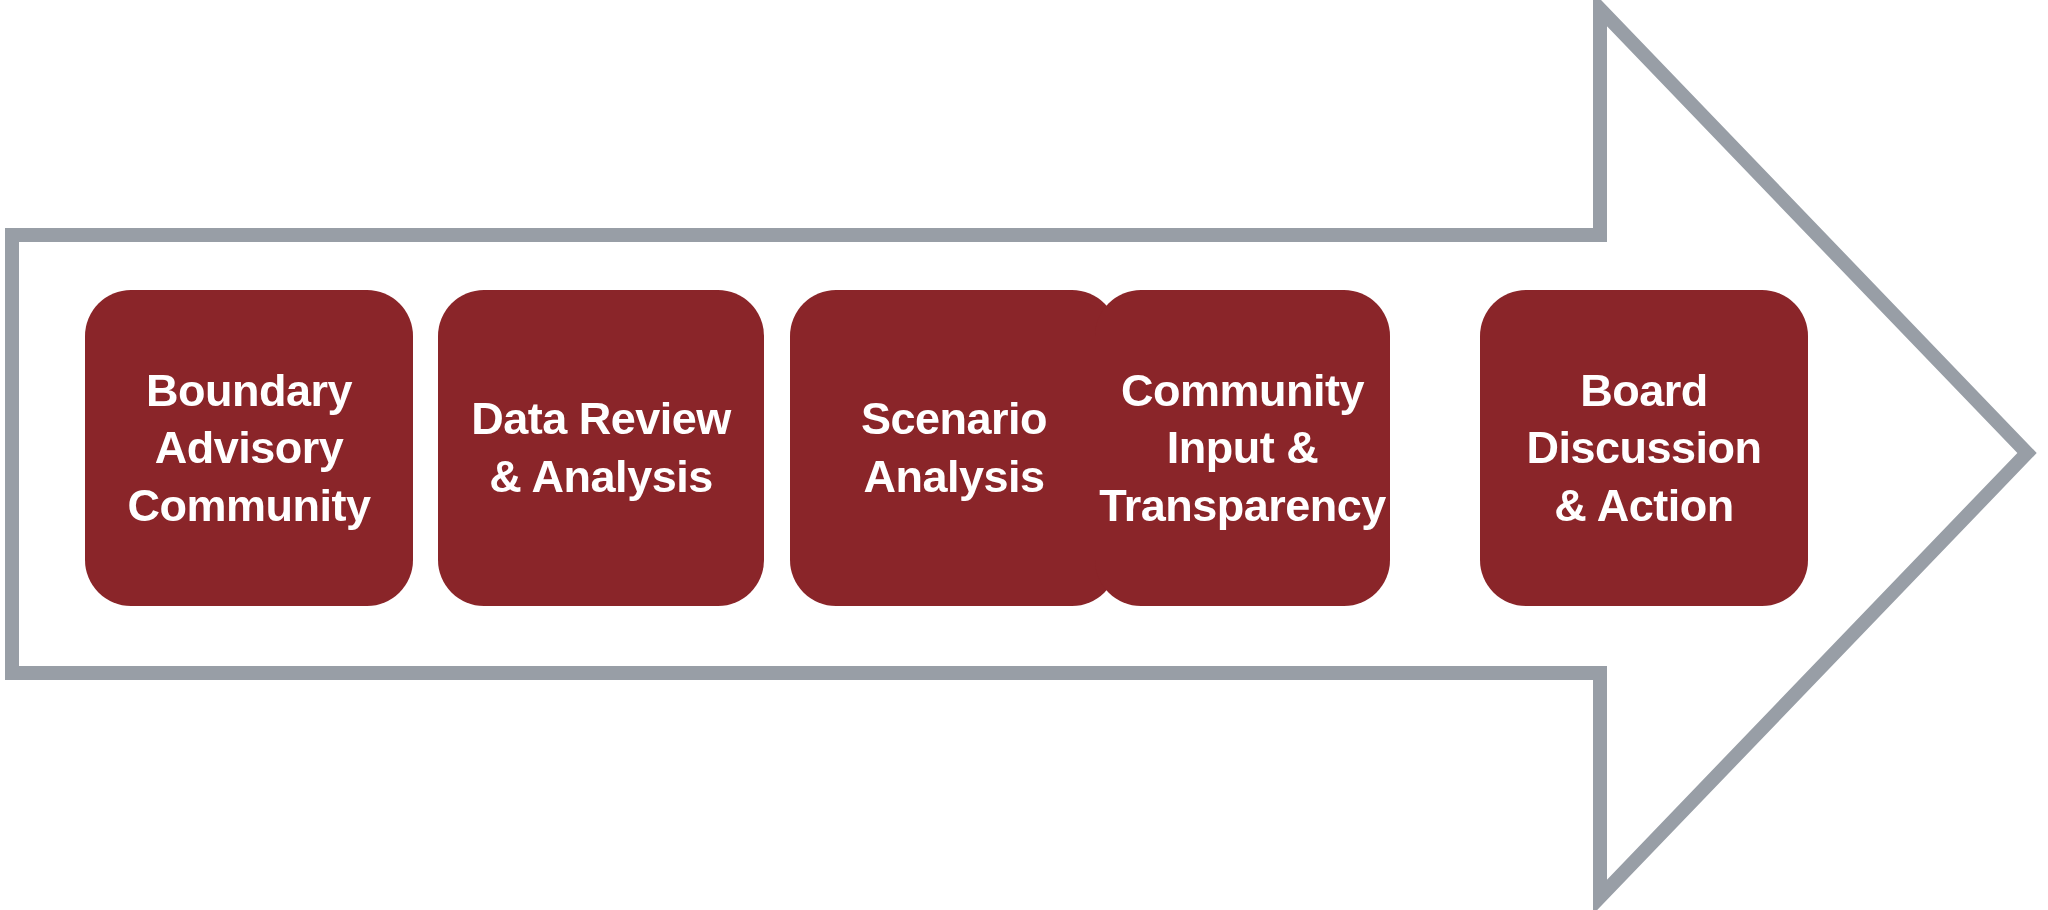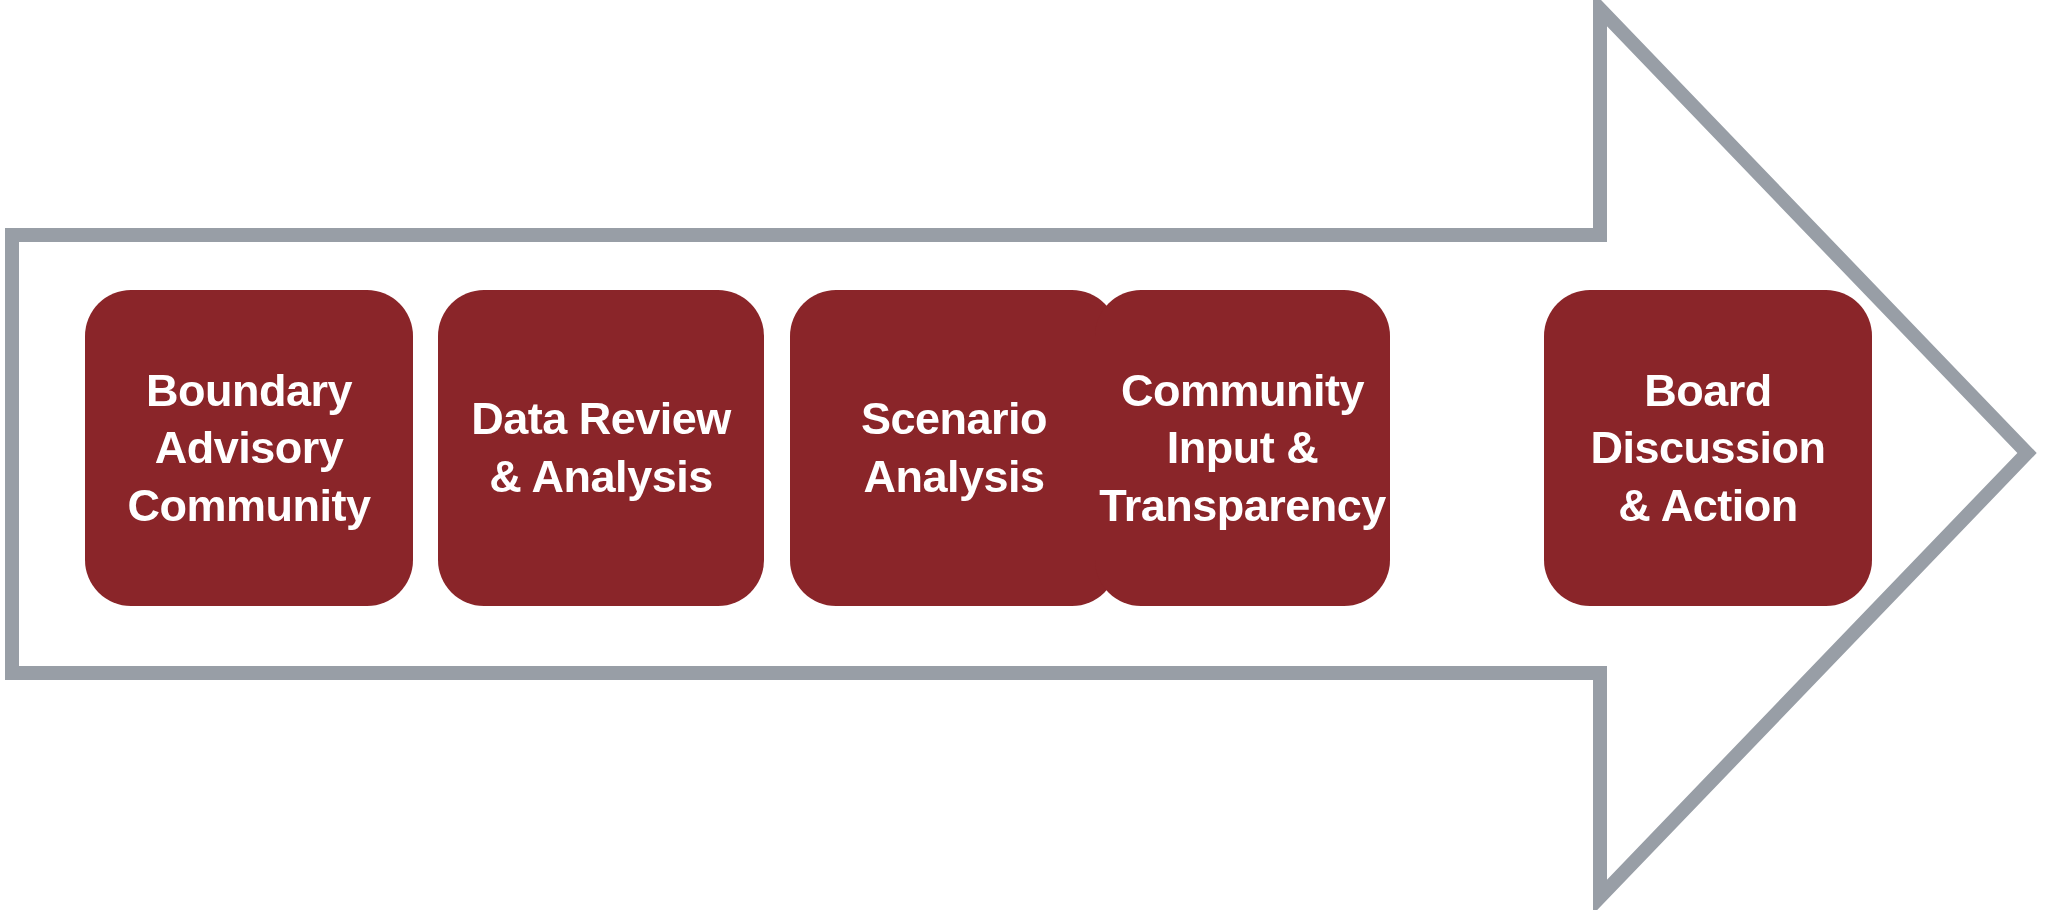--- a/index.html
+++ b/index.html
@@ -73,19 +73,19 @@
     <div class="step-label">Scenario
 Analysis</div>
   </div>
 
   <div class="step-box" style="left:1095px; width:295px;">
     <div class="step-label">Community
 Input &amp;
 Transparency</div>
   </div>
 
-  <div class="step-box" style="left:1544px; width:328px;">
+  <div class="step-box" style="left:1480px; width:328px;">
     <div class="step-label">Board
 Discussion
 &amp; Action</div>
   </div>
 
 </div>
 
 </body></html>

